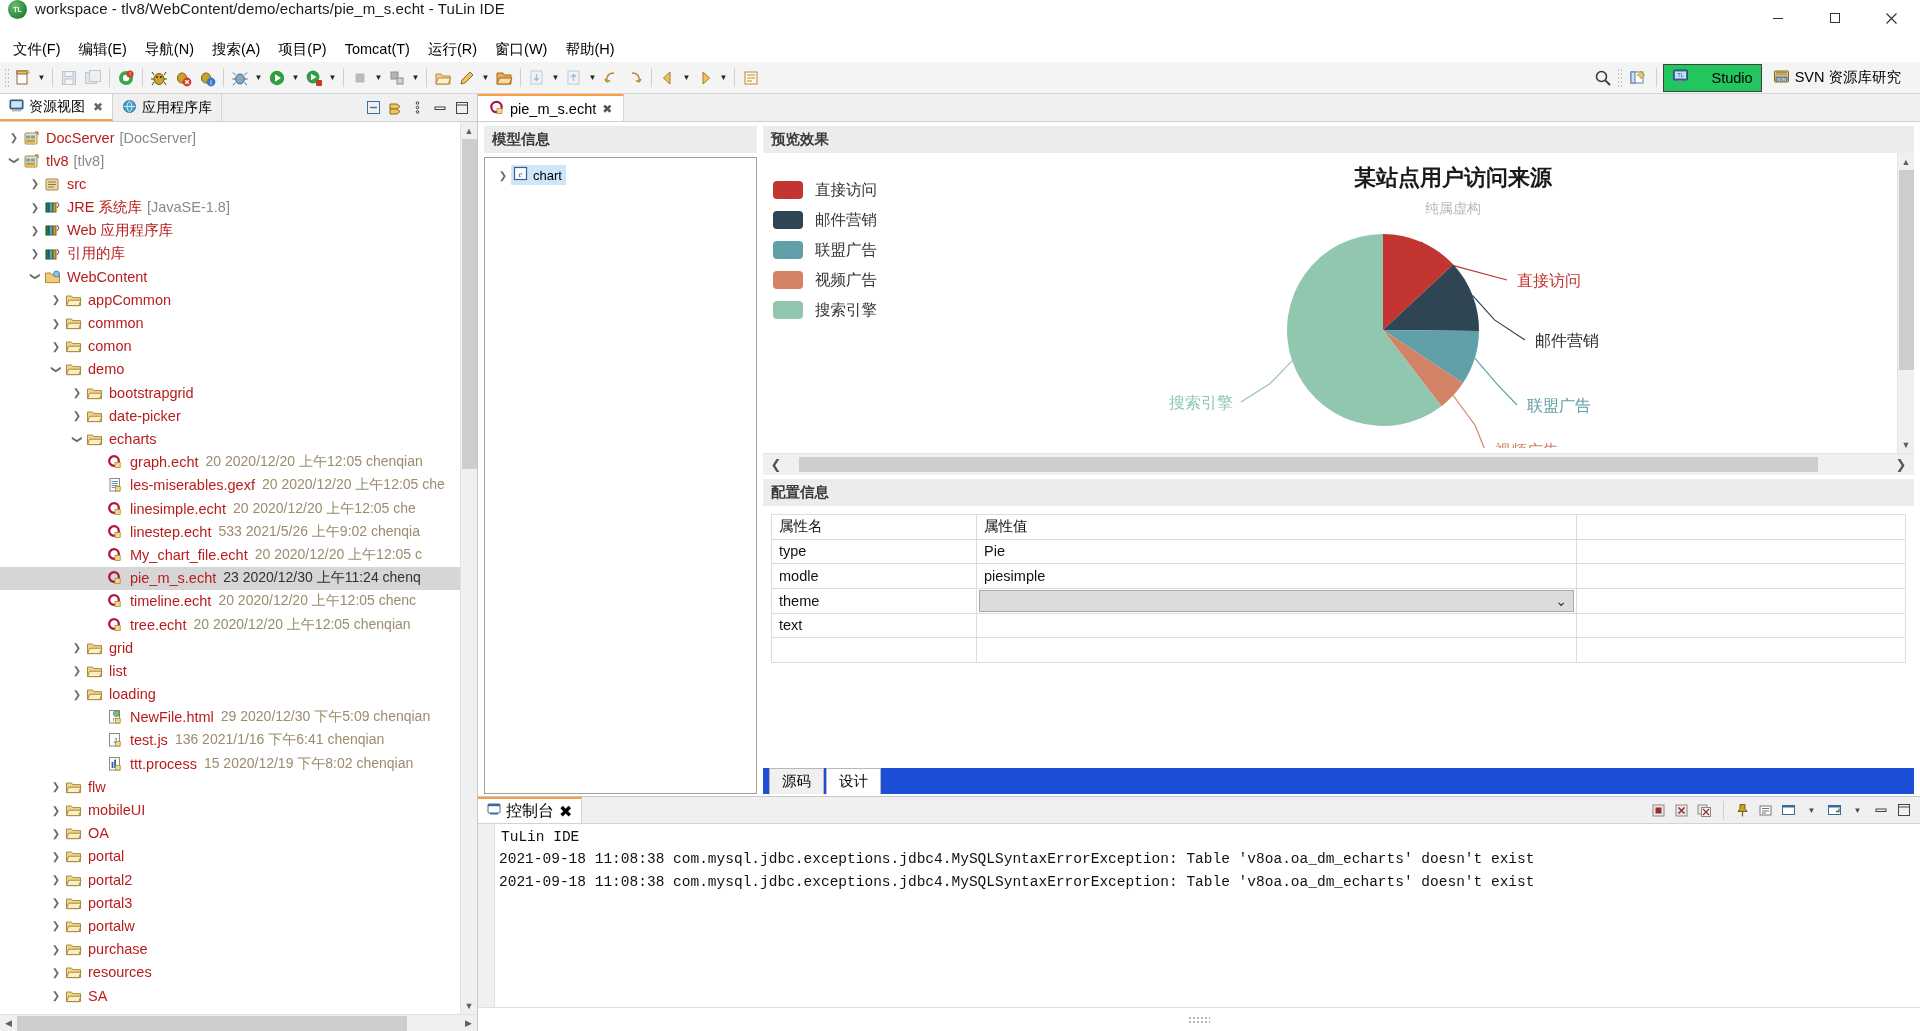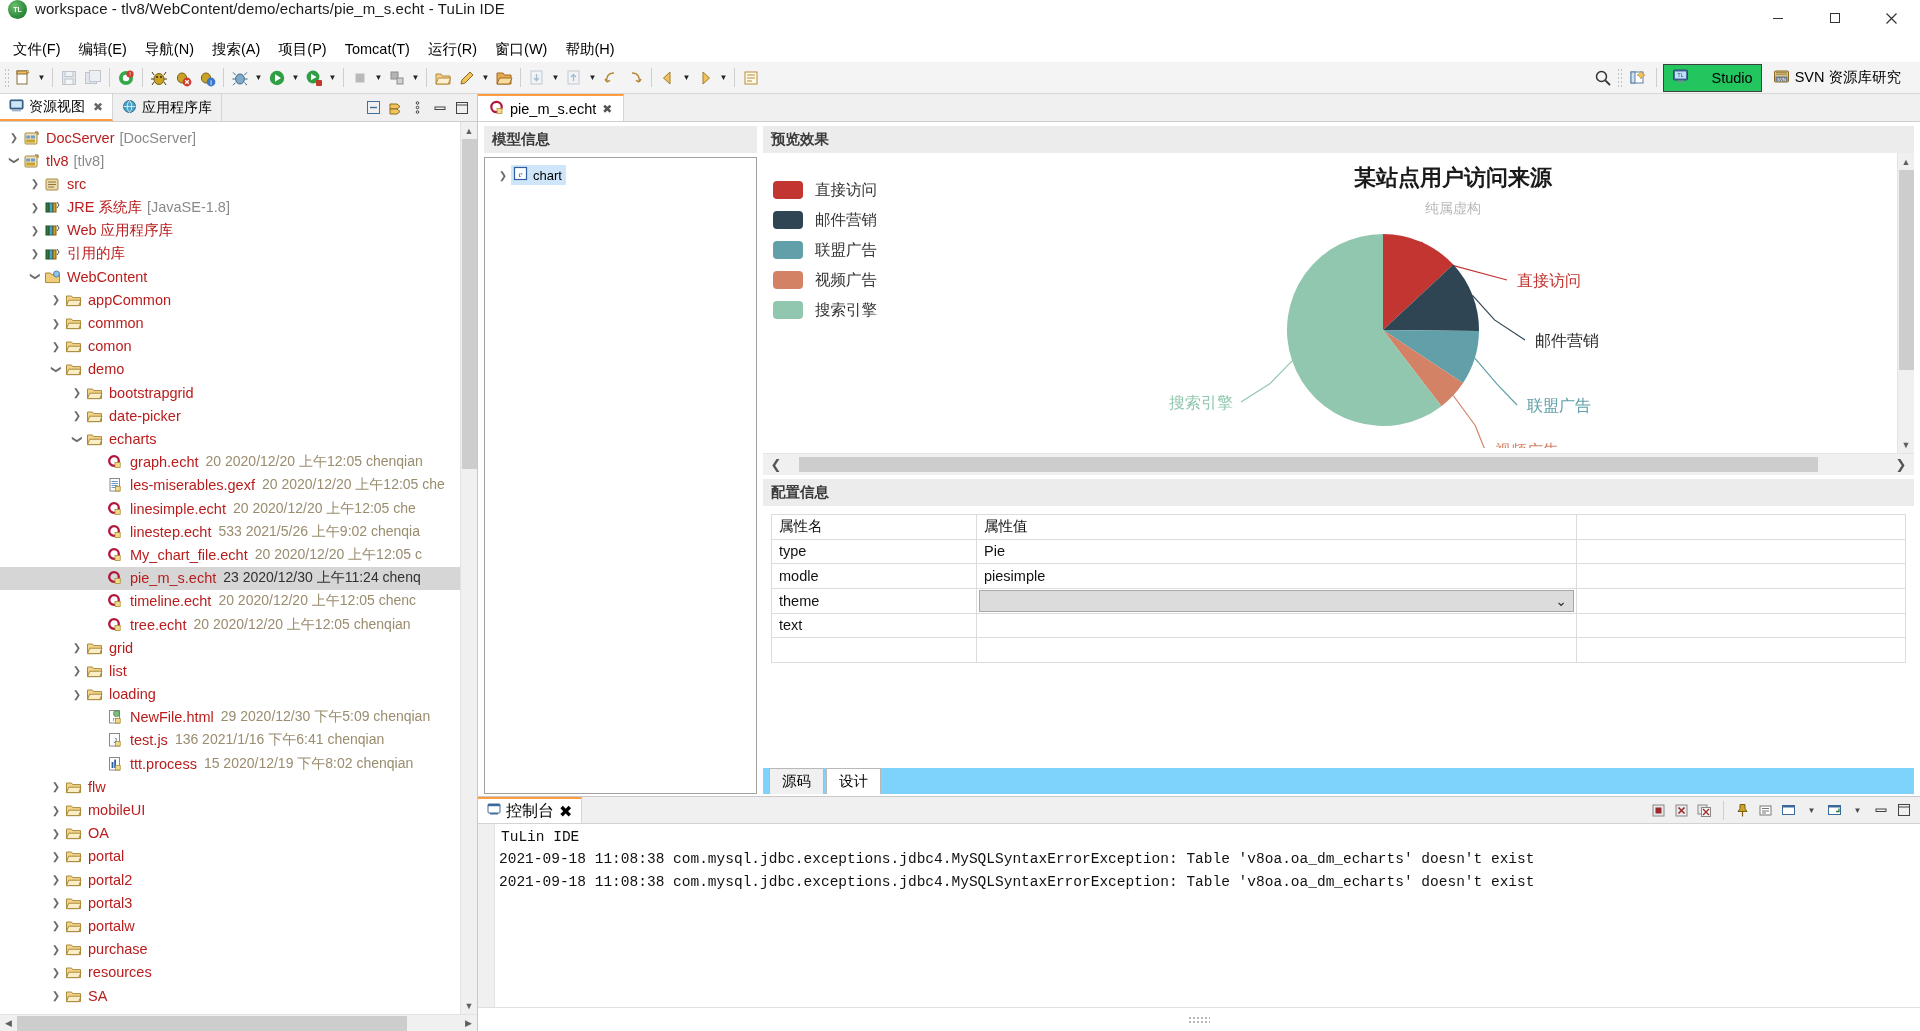--- a/index.html
+++ b/index.html
@@ -207,21 +207,21 @@
   }
   .prop-table td.c1 { width: 205px; }
   .prop-table td.c2 { width: 600px; }
   .prop-table td.c3 { }
   .combo {
     background: #dcdcdc; border: 1px solid #a9a9a9; height: 22px;
     display: flex; align-items: center; justify-content: flex-end; padding-right: 6px;
     font-size: 10px; color: #333;
   }
 
-  .src-tabs { height: 26px; flex: 0 0 26px; display: flex; align-items: stretch; padding-left: 6px; background:#7dd3fc;}
+  .src-tabs { height: 26px; flex: 0 0 26px; display: flex; align-items: stretch; padding-left: 6px; background:#1d4ed8;}
   .src-tab {
     padding: 0 12px; display: flex; align-items: center; font-size: 14.5px;
     border: 1px solid #b8b8b8; border-bottom: none; background: #f0f0f0; margin-right: 2px;
   }
   .src-tab.active { background: #ffffff; }
 
   
   .console {
     flex: 0 0 235px; display: flex; flex-direction: column;
     border-top: 1px solid #c8c8c8; background: #ffffff;

